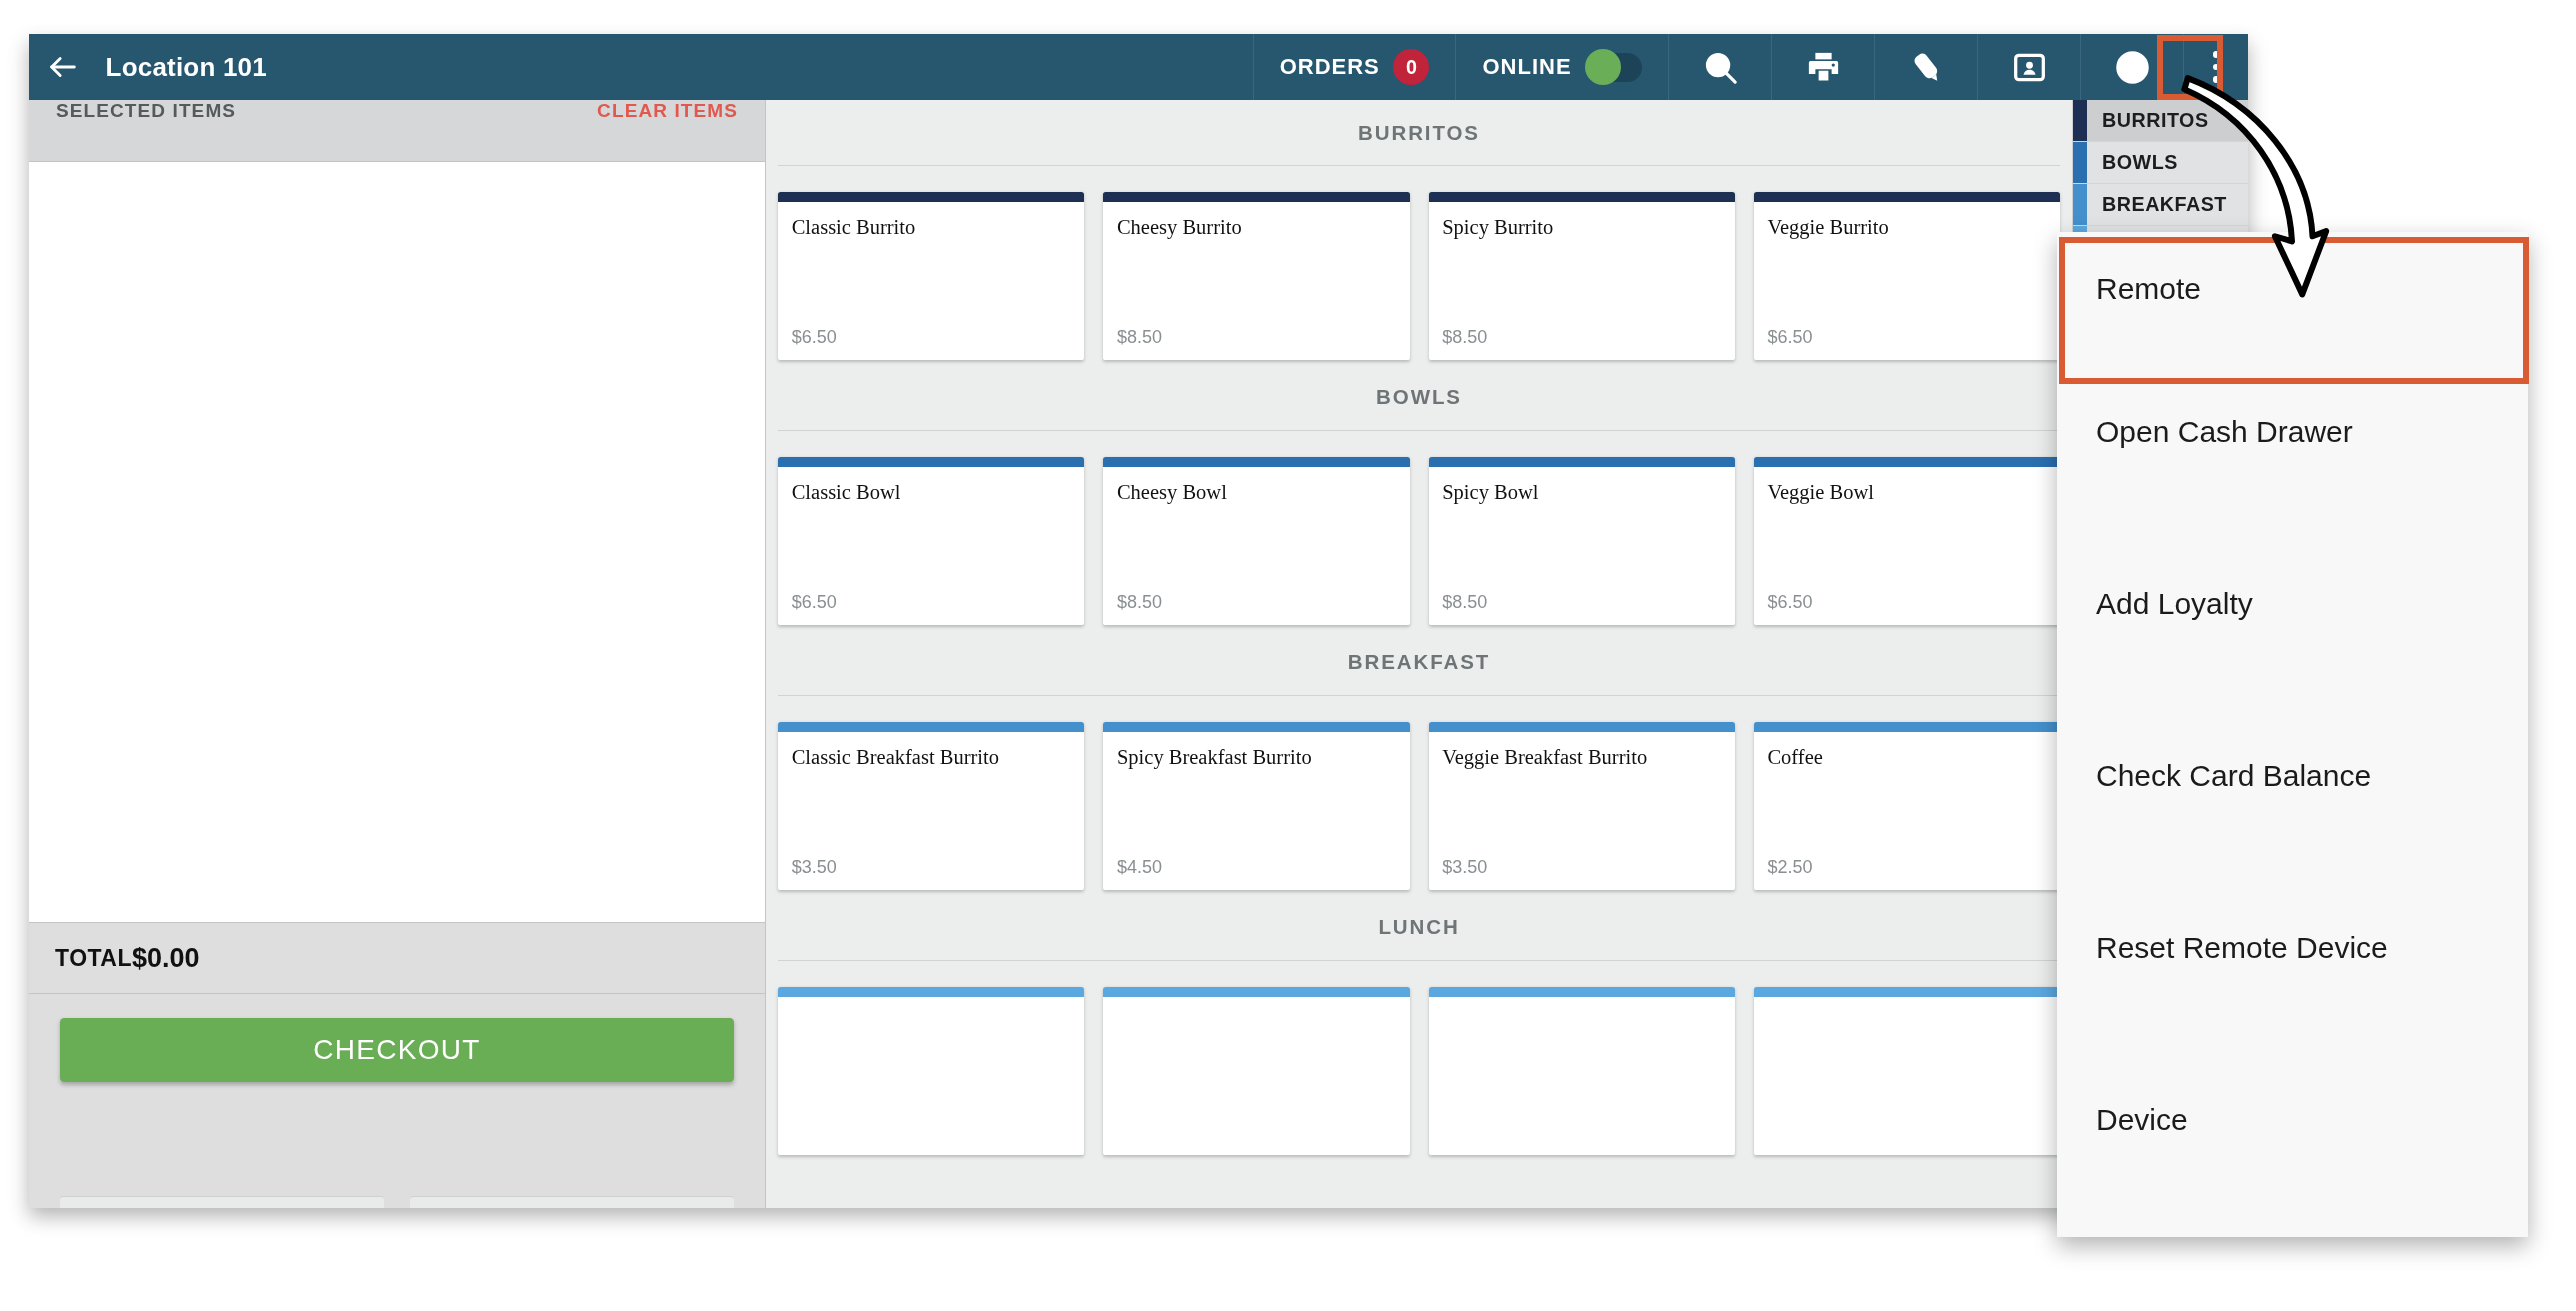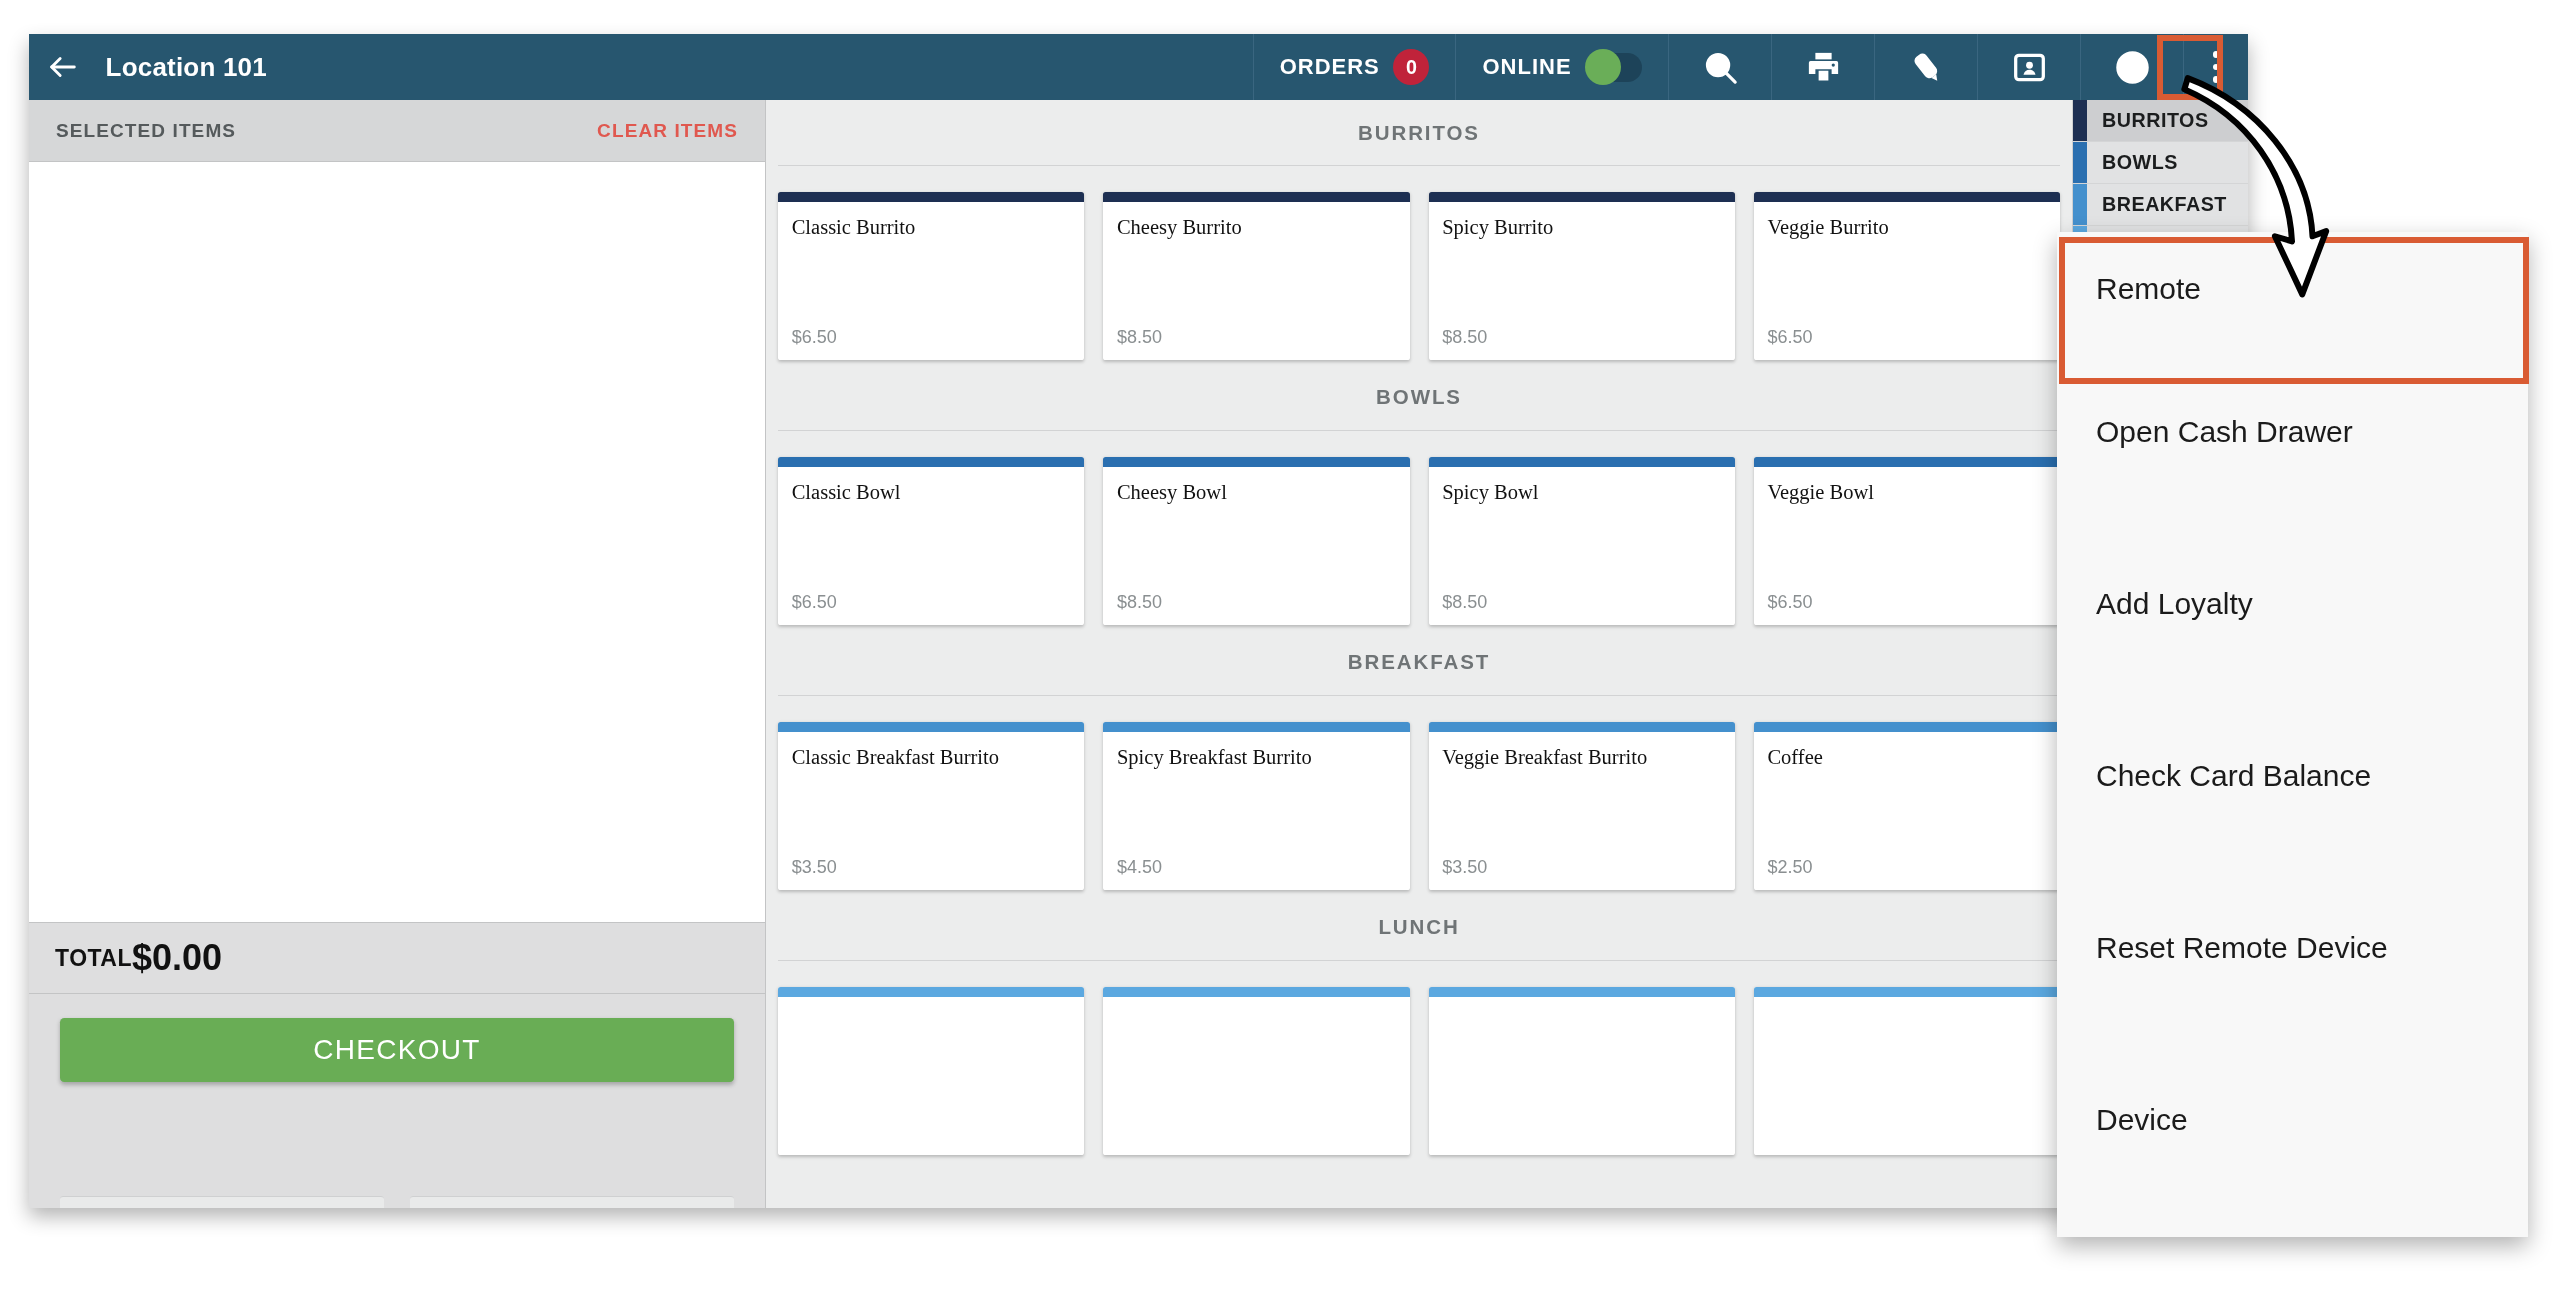--- a/index.html
+++ b/index.html
@@ -88,21 +88,21 @@
 
   
   .cart-panel {
     width: 737px; height: 100%;
     background: #dededf;
     display: flex; flex-direction: column;
     border-right: 0.9px solid #c3c4c5;
   }
   .cart-header {
     height: 62px; background: #d6d7d8;
-    display: flex; align-items: center; justify-content: space-between;
+    display: flex; justify-content: space-between;
     padding: 0 27px;
     border-bottom: 0.9px solid #c3c4c5;
   }
   .cart-header .sel-label {
     color: #555a5c; font-size: 19px; font-weight: bold; letter-spacing: 1.1px;
   }
   .cart-header .clear-label {
     color: #e0584f; font-size: 19px; font-weight: bold; letter-spacing: 1.1px;
     cursor: pointer;
   }
@@ -111,21 +111,21 @@
     margin: 0 0 0 0;
     border-bottom: 0.9px solid #c3c4c5;
   }
   .cart-total {
     height: 71px; background: #dededf;
     display: flex; align-items: center; justify-content: flex-start;
     padding: 0 26px;
     border-bottom: 0.9px solid #c3c4c5;
   }
   .cart-total .t-label { font-size: 23px; font-weight: bold; color: #111; letter-spacing: 0.5px; }
-  .cart-total .t-value { font-size: 36px; font-weight: bold; color: #111; }
+  .cart-total .t-value { font-size: 27px; font-weight: bold; color: #111; }
   .cart-actions { height: 214px; background: #dededf; padding: 24px 31px 0 31px; position: relative; }
   .checkout-btn {
     width: 100%; height: 64px; border-radius: 4.3px;
     background: #69ad55; color: #ffffff;
     display: flex; align-items: center; justify-content: center;
     font-size: 28px; letter-spacing: 1.3px;
     box-shadow: 0 2.6px 4.3px rgba(0,0,0,0.25);
     cursor: pointer; border: none;
   }
   .stub-row { position: absolute; left: 31px; right: 31px; bottom: 0; display: flex; gap: 26px; }

